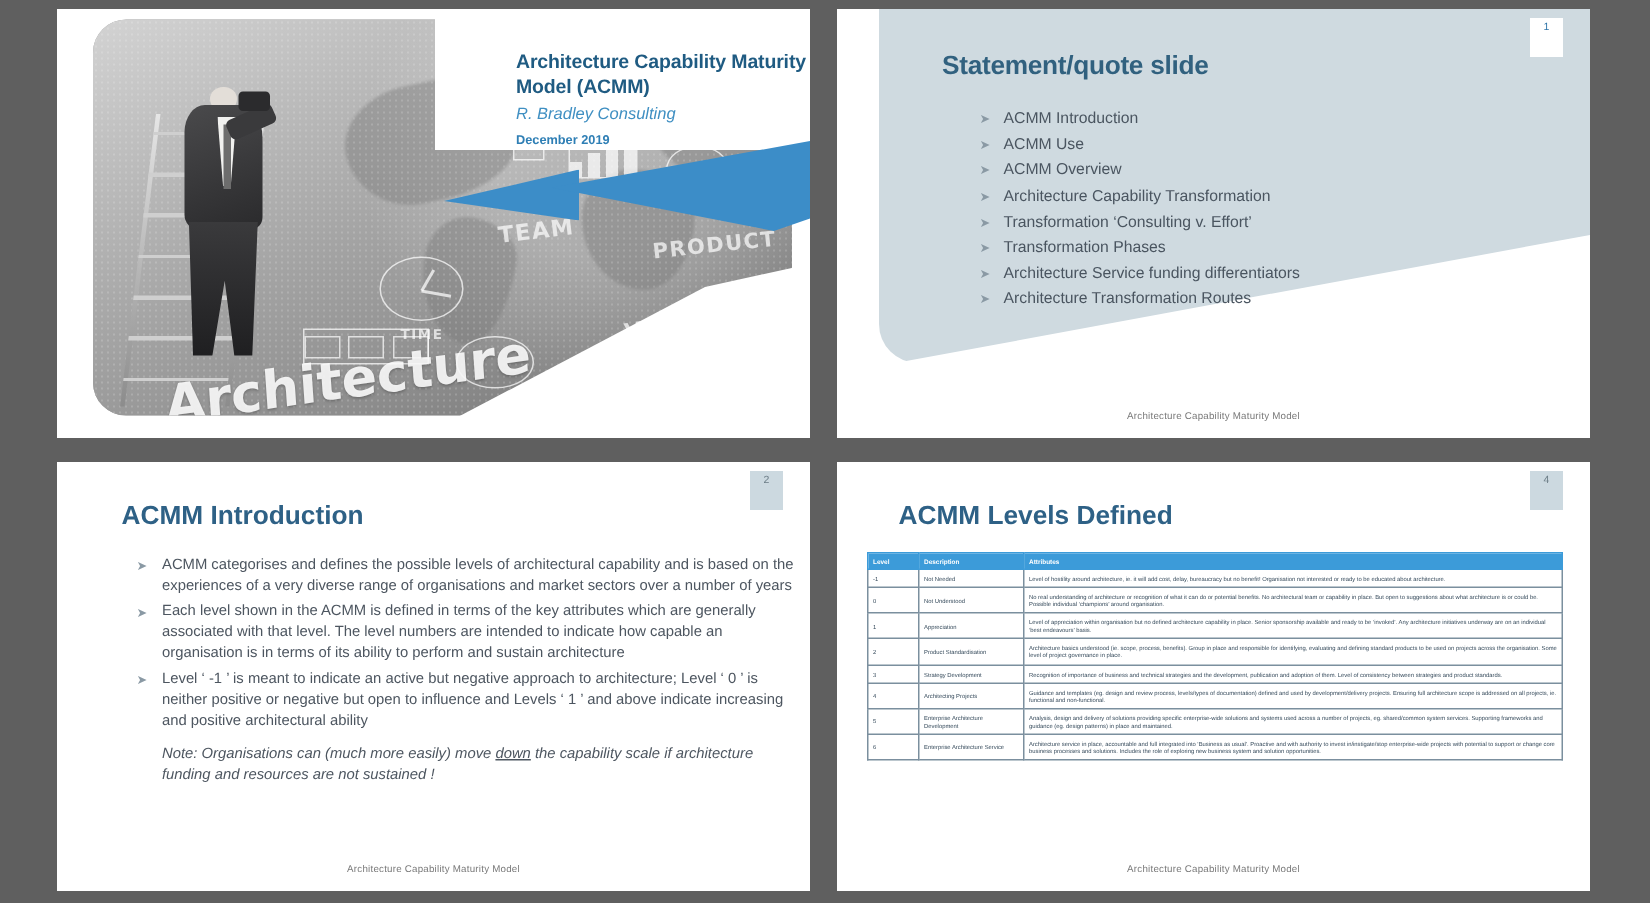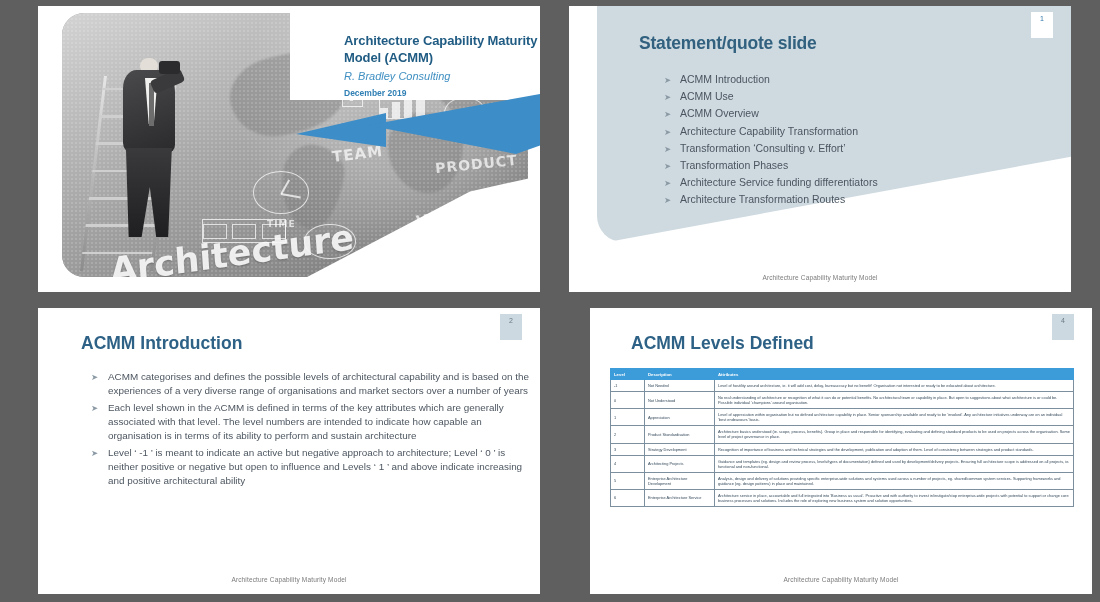--- a/index.html
+++ b/index.html
@@ -15,23 +15,23 @@
     background: #5f5f5f;
   }
 
   
   .slide {
     position: absolute;
     background: #ffffff;
     overflow: hidden;
   }
   .slide-1 { left: 38px;  top: 6px;   width: 502px; height: 286px; }
-  .slide-2 { left: 558px; top: 6px;   width: 502px; height: 286px; margin-left: 11px; }
+  .slide-2 { left: 558px; top: 6px;   width: 502px; height: 286px; }
   .slide-3 { left: 38px;  top: 308px; width: 502px; height: 286px; }
-  .slide-4 { left: 590px; top: 308px; width: 502px; height: 286px; }
+  .slide-4 { left: 558px; top: 308px; width: 502px; height: 286px; }
 
   
   .badge {
     position: absolute;
     right: 18px; top: 6px;
     width: 22px; height: 26px;
     display: flex; align-items: flex-start; justify-content: center;
     padding-top: 3px;
     box-sizing: border-box;
     font-size: 7px;
@@ -524,20 +524,23 @@
       <div class="s3-row">
         <span class="bullet-mark">➤</span>
         <span>Each level shown in the ACMM is defined in terms of the key attributes which are generally associated with that level. The level numbers are intended to indicate how capable an organisation is in terms of its ability to perform and sustain architecture</span>
       </div>
       <div class="s3-row">
         <span class="bullet-mark">➤</span>
         <span>Level ‘ -1 ’ is meant to indicate an active but negative approach to architecture; Level ‘ 0 ’ is neither positive or negative but open to influence and Levels ‘ 1 ’ and above indicate increasing and positive architectural ability</span>
       </div>
     </div>
 
+    <div class="s3-note">
+      <span>Note: Organisations can (much more easily) move </span><u>down</u><span> the capability scale if architecture funding and resources are not sustained !</span>
+    </div>
 
     <div class="footer">Architecture Capability Maturity Model</div>
   </div>
 
   <div class="slide slide-4">
     <div class="badge badge-grey">4</div>
 
     <div class="s4-title">ACMM Levels Defined</div>
 
     <div class="s4-table-wrap">

